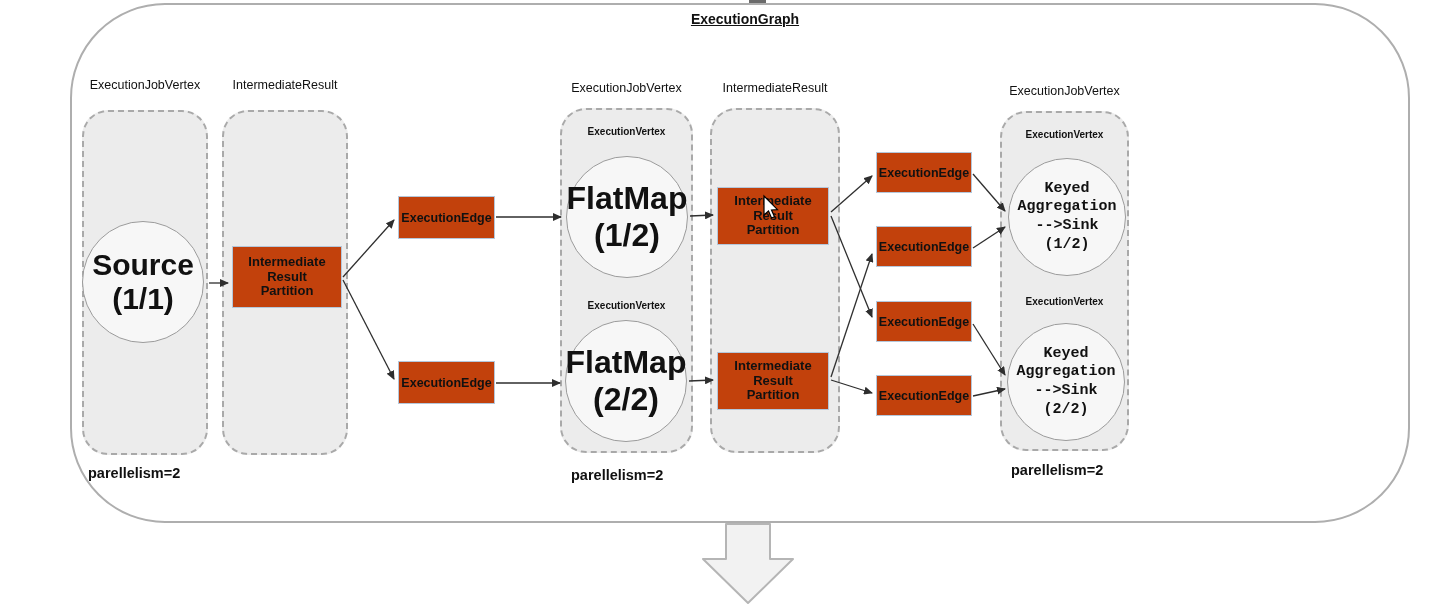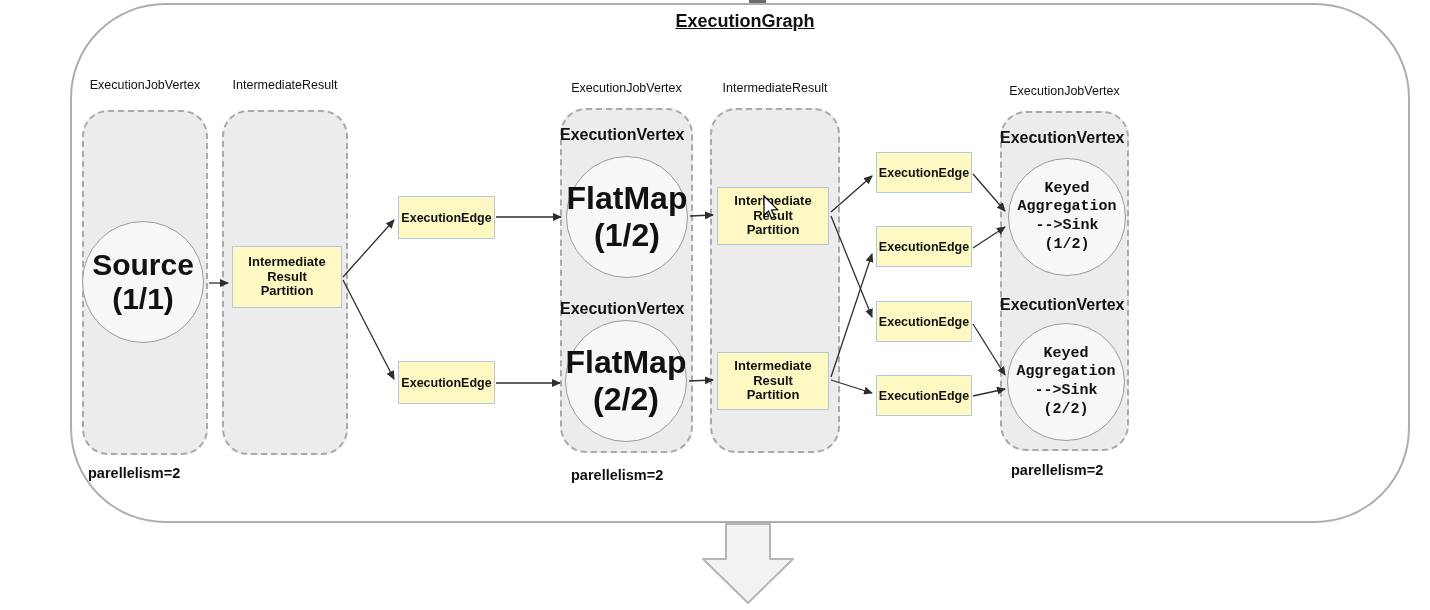--- a/index.html
+++ b/index.html
@@ -17,54 +17,54 @@
     left: 70px; top: 3px;
     width: 1340px; height: 520px;
     border: 2px solid #aeaeae;
     border-radius: 95px;
     box-sizing: border-box;
     background: #ffffff;
   }
   .diagram-title {
     left: 595px; top: 11px; width: 300px;
     text-align: center;
-    font-size: 18px; font-weight: bold;
+    font-size: 14px; font-weight: bold;
     text-decoration: underline;
   }
   .group-box {
     background: #ececec;
     border: 2px dashed #a9a9a9;
     border-radius: 26px;
     box-sizing: border-box;
   }
   .col-label {
     font-size: 12.5px; font-weight: normal;
     text-align: center;
     white-space: nowrap;
   }
   .ev-label {
-    font-size: 16px; font-weight: bold;
-    text-align: left;
+    font-size: 10px; font-weight: bold;
+    text-align: center;
     white-space: nowrap;
   }
   .node-circle {
     border-radius: 50%;
     background: #f7f7f7;
     border: 1.5px solid #9b9b9b;
     box-sizing: border-box;
     display: flex; align-items: center; justify-content: center;
     text-align: center;
     font-weight: bold;
     white-space: pre-line;
     line-height: 1.15;
   }
   .node-big { font-size: 32px; }
   .node-small { font-size: 15px; line-height: 1.25; font-family: Liberation Mono, monospace; }
   .blue-box {
-    background: #fef9c3;
+    background: #c2410c;
     border: 1.5px solid #b4c7db;
     box-sizing: border-box;
     display: flex; align-items: center; justify-content: center;
     text-align: center;
     font-weight: bold;
     white-space: pre-line;
   }
   .irp-box { font-size: 13px; line-height: 1.15; }
   .edge-box { font-size: 12.5px; }
   .par-label {

